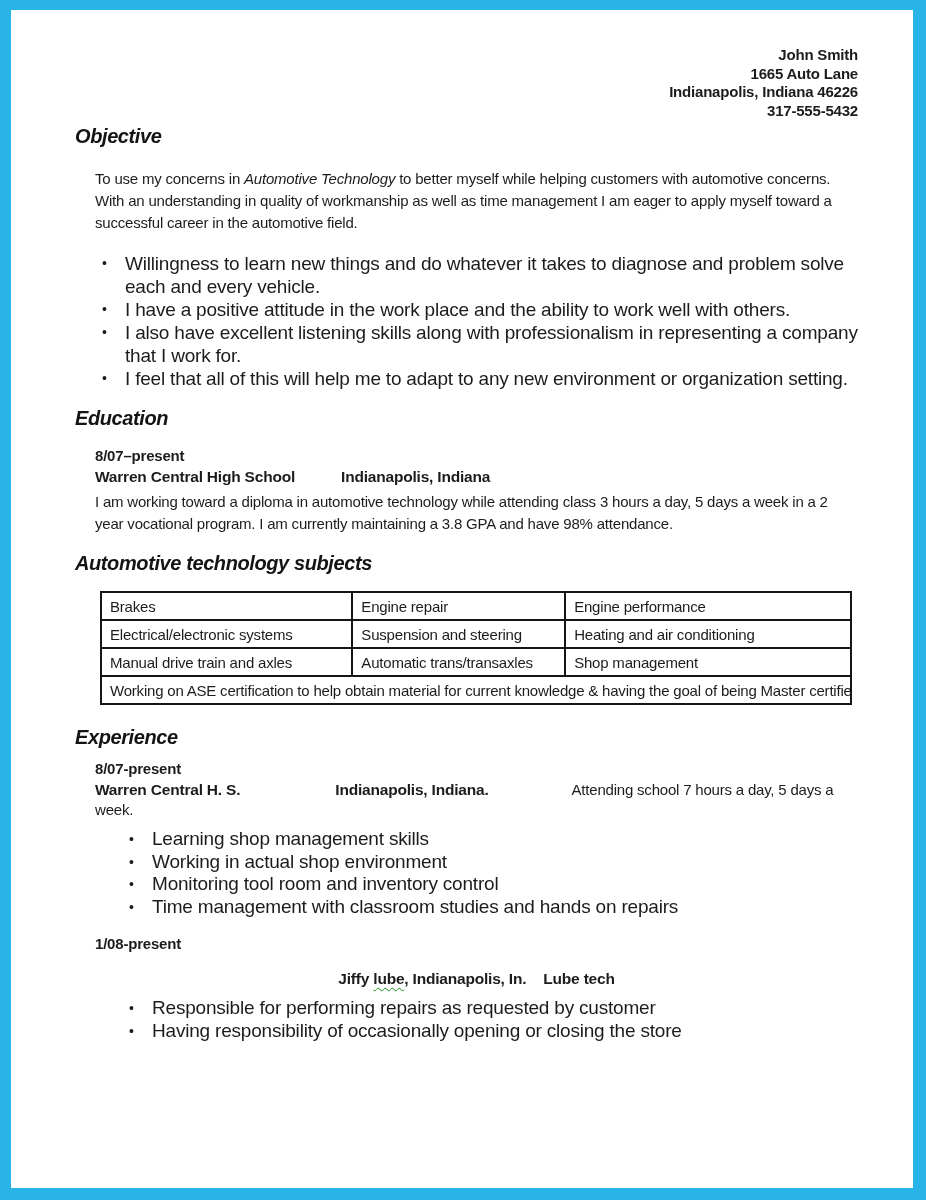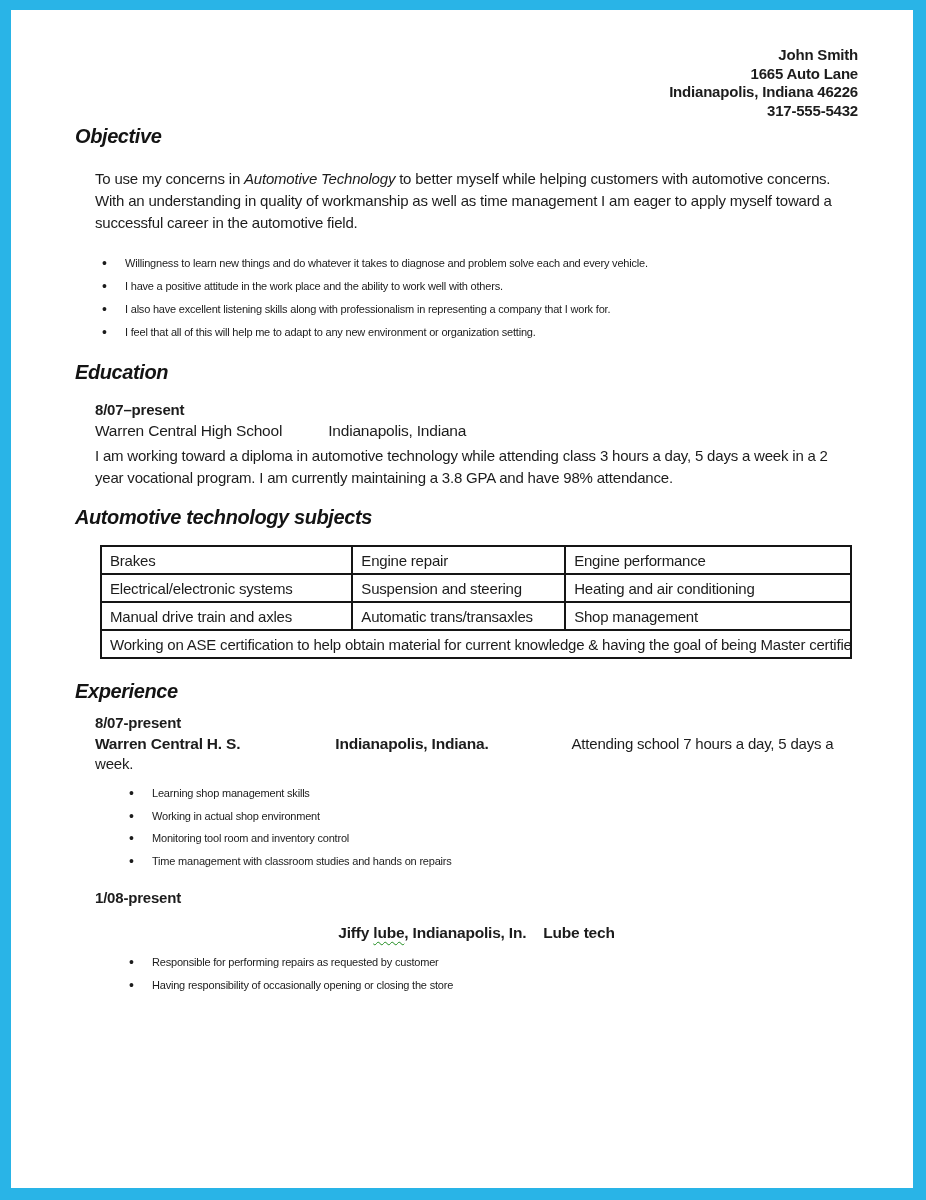--- a/index.html
+++ b/index.html
@@ -46,36 +46,36 @@
 
   .objective-text { margin-top: 20px; max-width: 760px; }
   .italic { font-style: italic; }
   .bold { font-weight: bold; }
 
   
   ul.bullets { list-style: none; margin-top: 18px; }
   ul.bullets li {
     position: relative;
     padding-left: 25px;
-    font-size: 11px;
+    font-size: 19px;
     line-height: 23px;
   }
   ul.bullets li::before {
     content: "\2022";
     position: absolute;
     left: 2px;
     font-size: 14px;
   }
   ul.strengths-list { margin-left: 25px; }
   ul.job-list { margin-left: 52px; margin-top: 8px; }
   ul.job-list li { line-height: 22.5px; }
 
   
   .edu-date { margin-top: 16px; font-weight: bold; font-size: 15px; line-height: 19px; }
-  .edu-school-line { margin-top: 2px; font-weight: normal; font-size: 15.5px; line-height: 20px; }
+  .edu-school-line { margin-top: 2px; font-weight: bold; font-size: 15.5px; line-height: 20px; }
   .edu-location { margin-left: 46px; }
   .edu-desc { margin-top: 4px; max-width: 760px; }
 
   
   table.subjects-table {
     margin-top: 16px;
     margin-left: 25px;
     width: 752px;
     border-collapse: collapse;
     table-layout: fixed;

